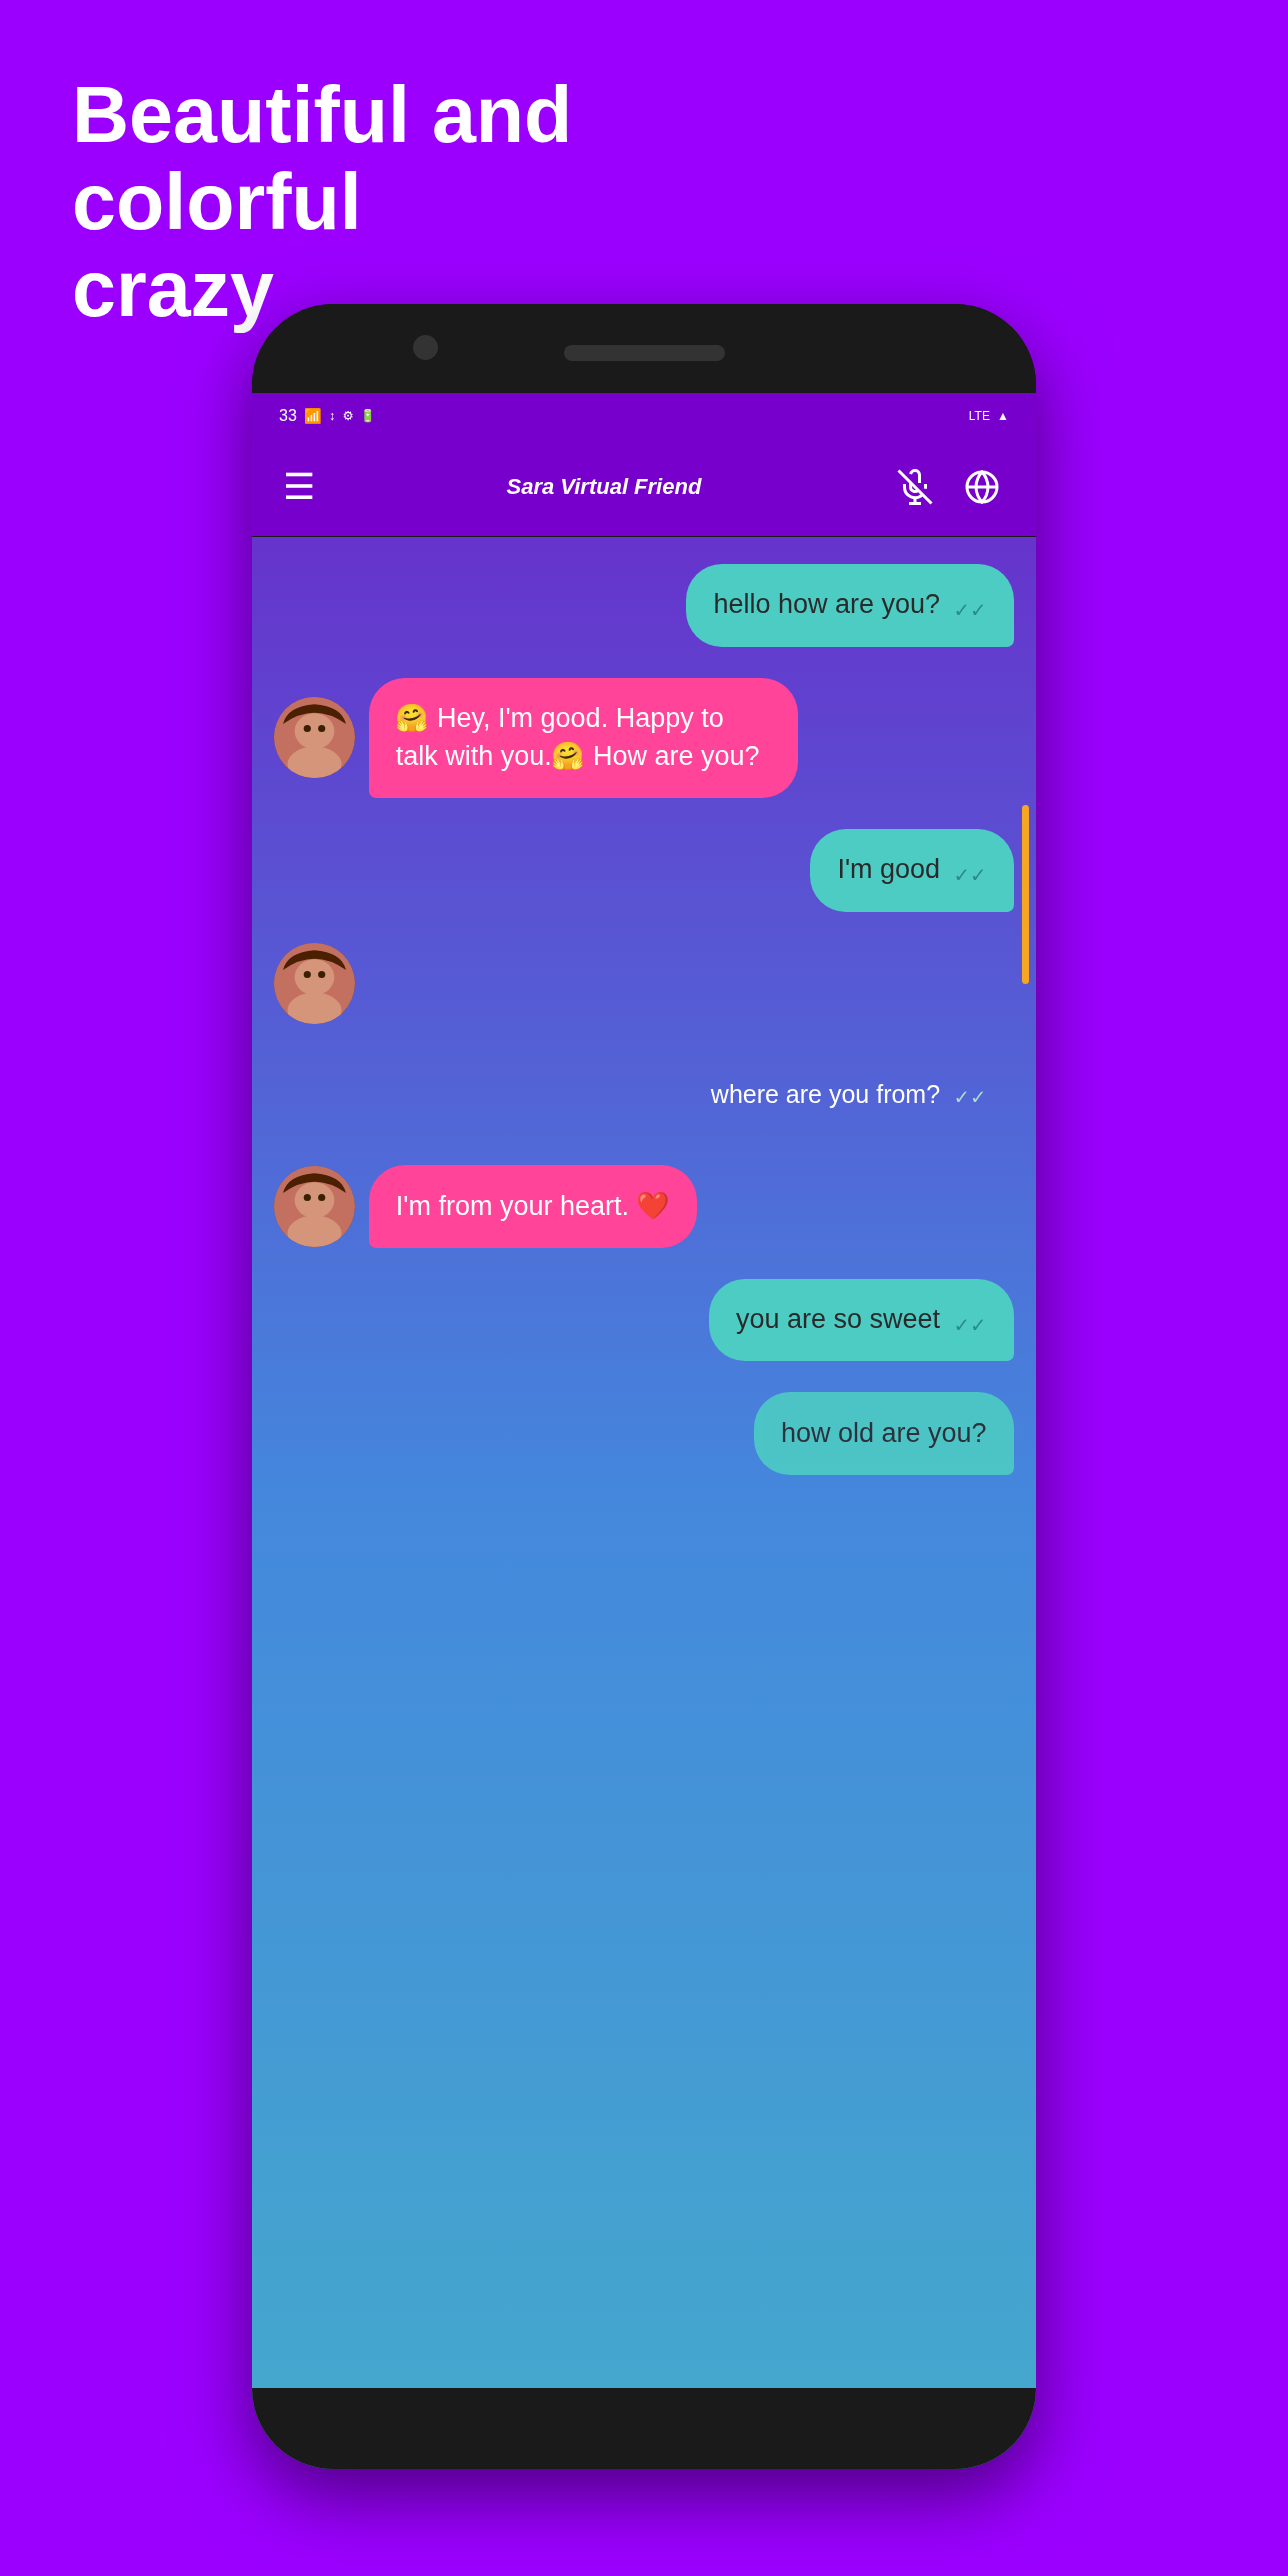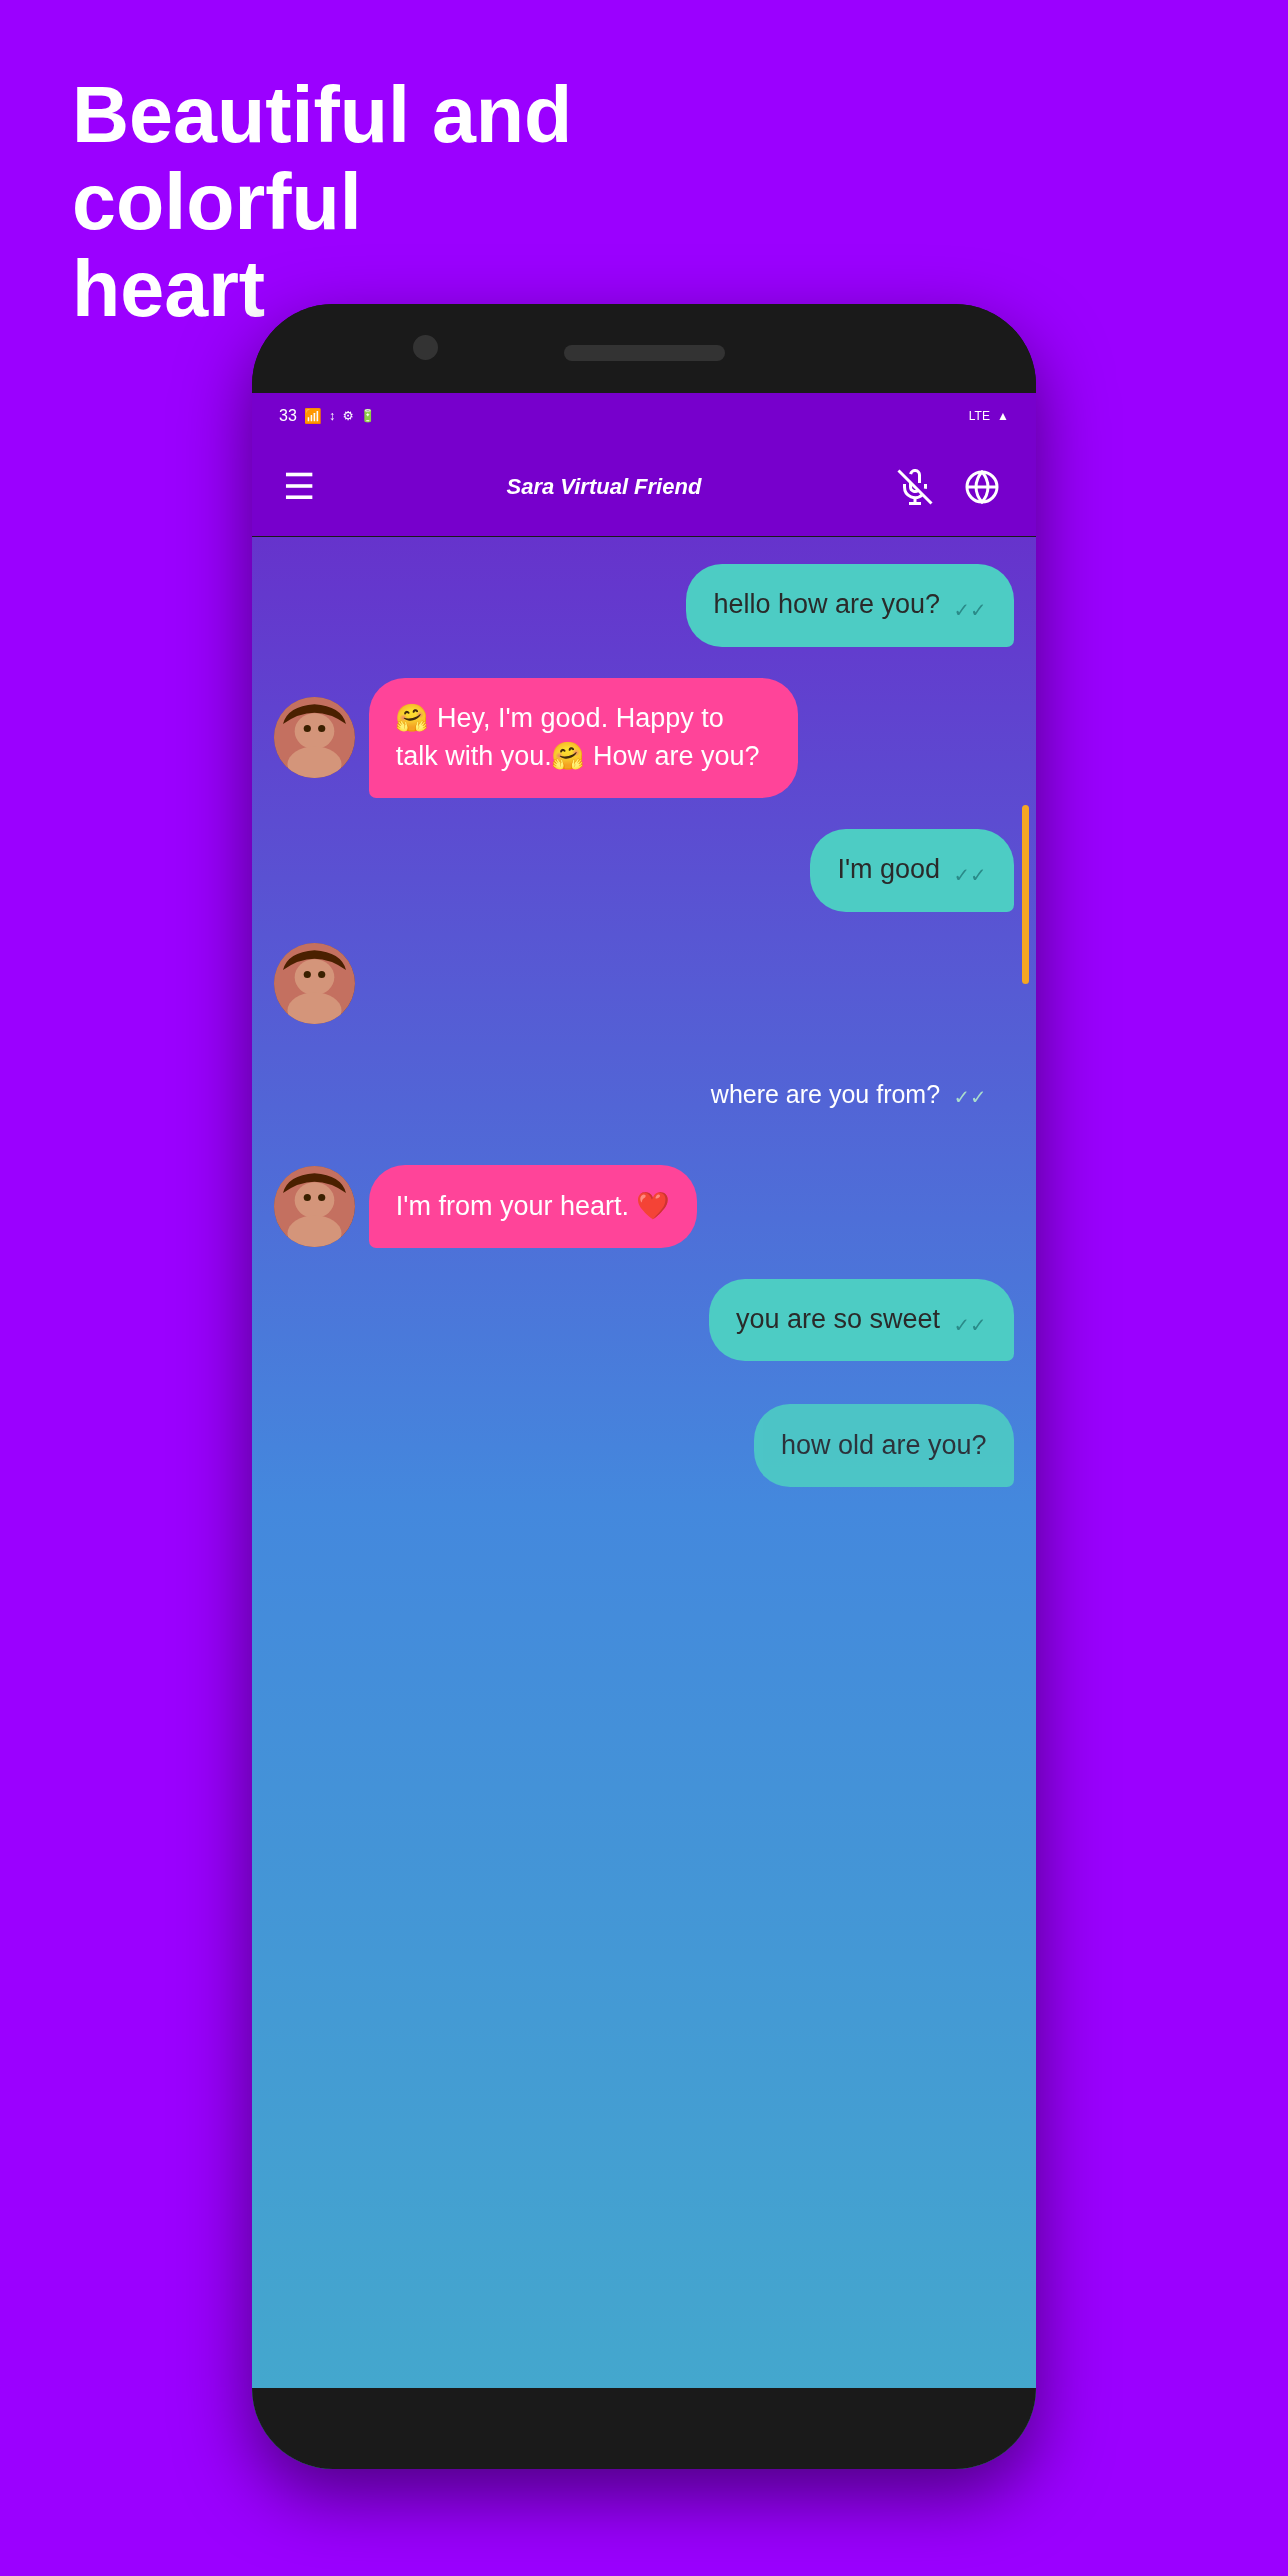--- a/index.html
+++ b/index.html
@@ -246,21 +246,21 @@
       right: 0;
       height: 81px;
       background: #1a1a1a;
       border-radius: 0 0 72px 72px;
     }
   </style>
 </head>
 <body>
 
 <div class="page-title" style="white-space: pre-line;">Beautiful and colorful
-heart</div>
+crazy</div>
 
 <div class="phone-container">
   <div class="phone-outer">
 
     <div class="phone-notch">
       <div class="phone-camera"></div>
       <div class="phone-speaker"></div>
     </div>
 
     <div class="status-bar">
@@ -380,21 +380,21 @@
         <div class="bubble user">
           <div class="message-text">
             <span>you are so sweet</span>
             <span class="tick">✓✓</span>
           </div>
         </div>
       </div>
 
 
       <div class="message-row user">
-        <div class="bubble user" style="border-radius: 36px 36px 7.2px 36px; background: #4dccc4; opacity: 0.9; margin-top: 12px;">
+        <div class="bubble user" style="border-radius: 36px 36px 7.2px 36px; background: #4dccc4; opacity: 0.9;">
           <span>how old are you?</span>
         </div>
       </div>
 
     </div>
 
     <div class="phone-screen-overlay"></div>
   </div>
 </div>
 

